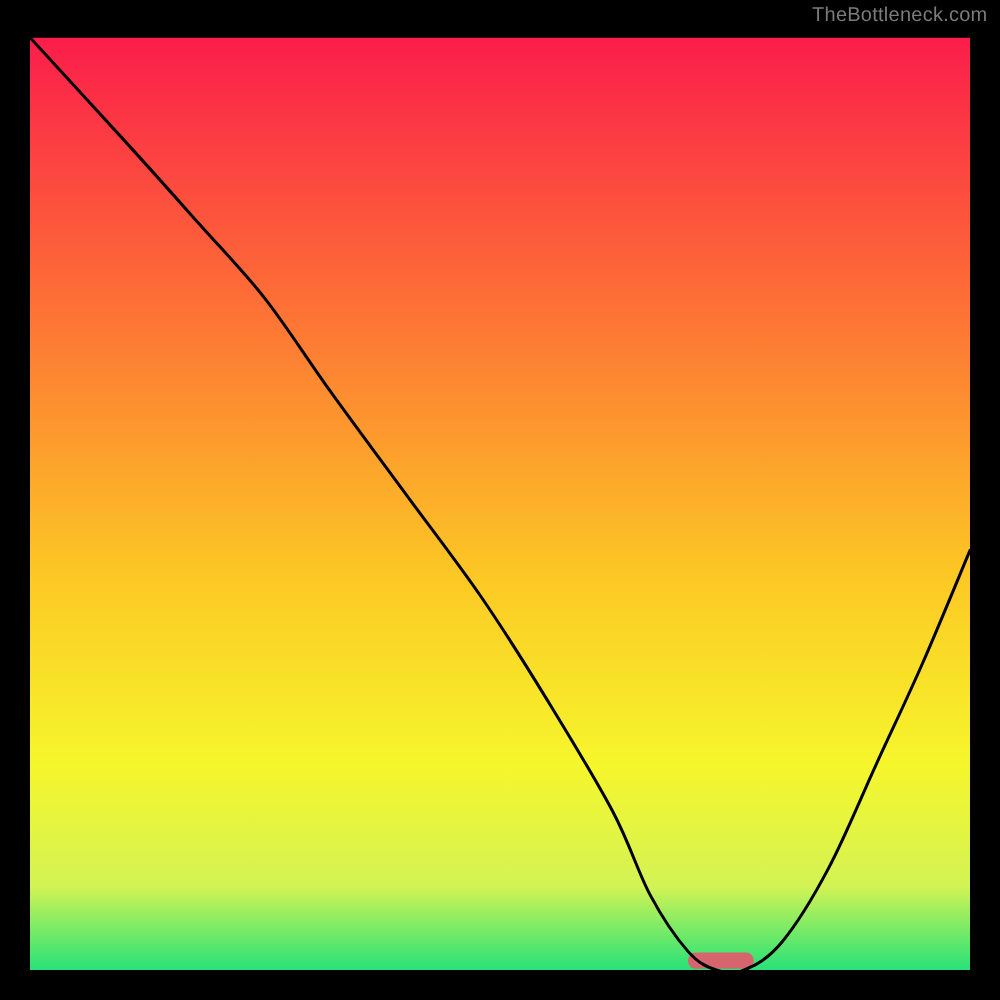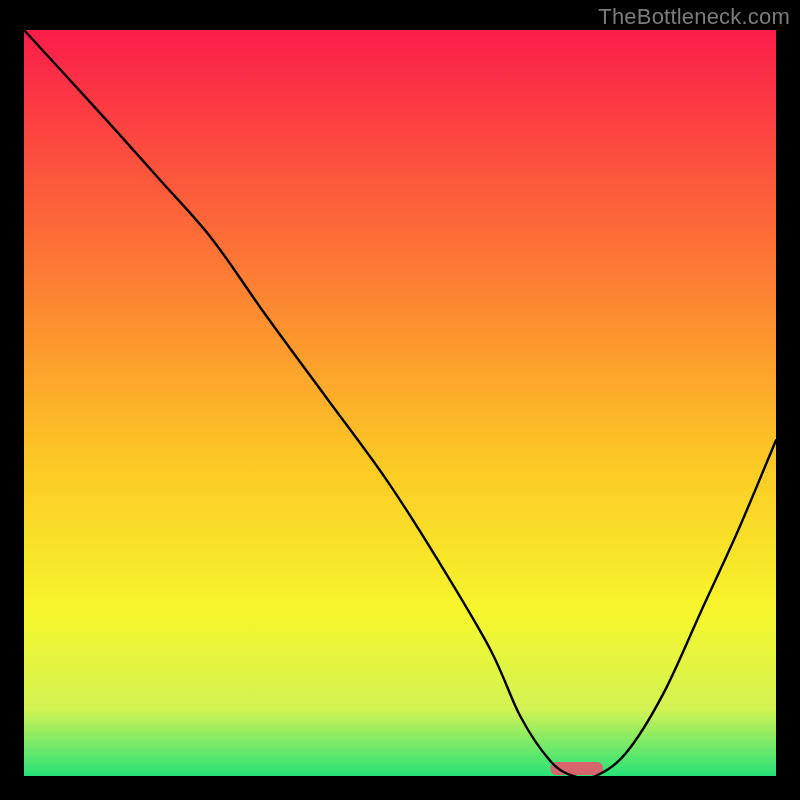--- a/index.html
+++ b/index.html
@@ -25,21 +25,21 @@
     left: 0;
     top: 0;
     width: 752px;
     height: 746px;
   }
   .watermark {
     position: absolute;
     top: 4px;
     right: 10px;
     color: #7b7b7b;
-    font-size: 22px;
+    font-size: 16px;
     font-weight: 500;
     font-family: Arial, sans-serif;
     letter-spacing: 0.2px;
     user-select: none;
   }
 </style>
 </head>
 <body>
 
 <div class="watermark">TheBottleneck.com</div>

